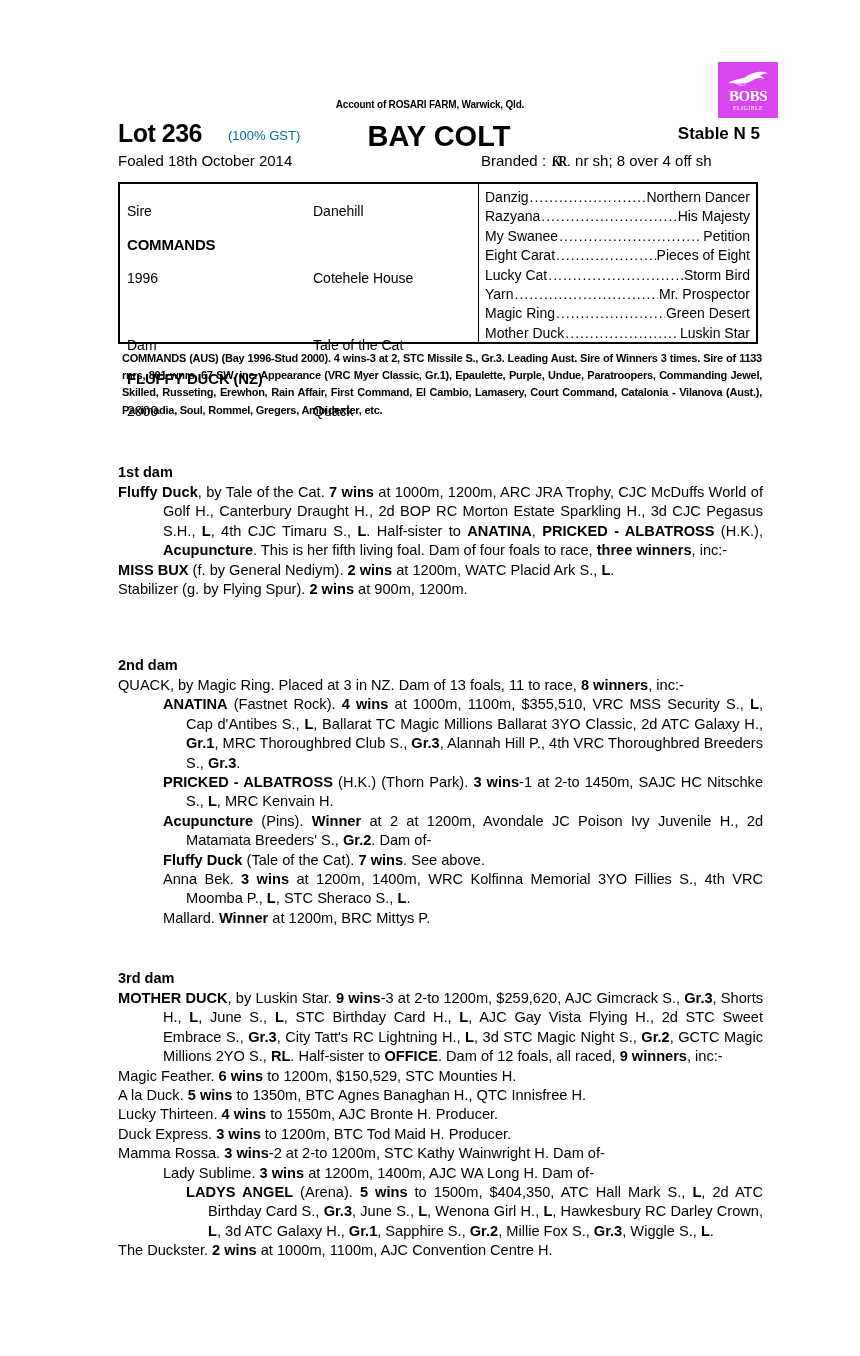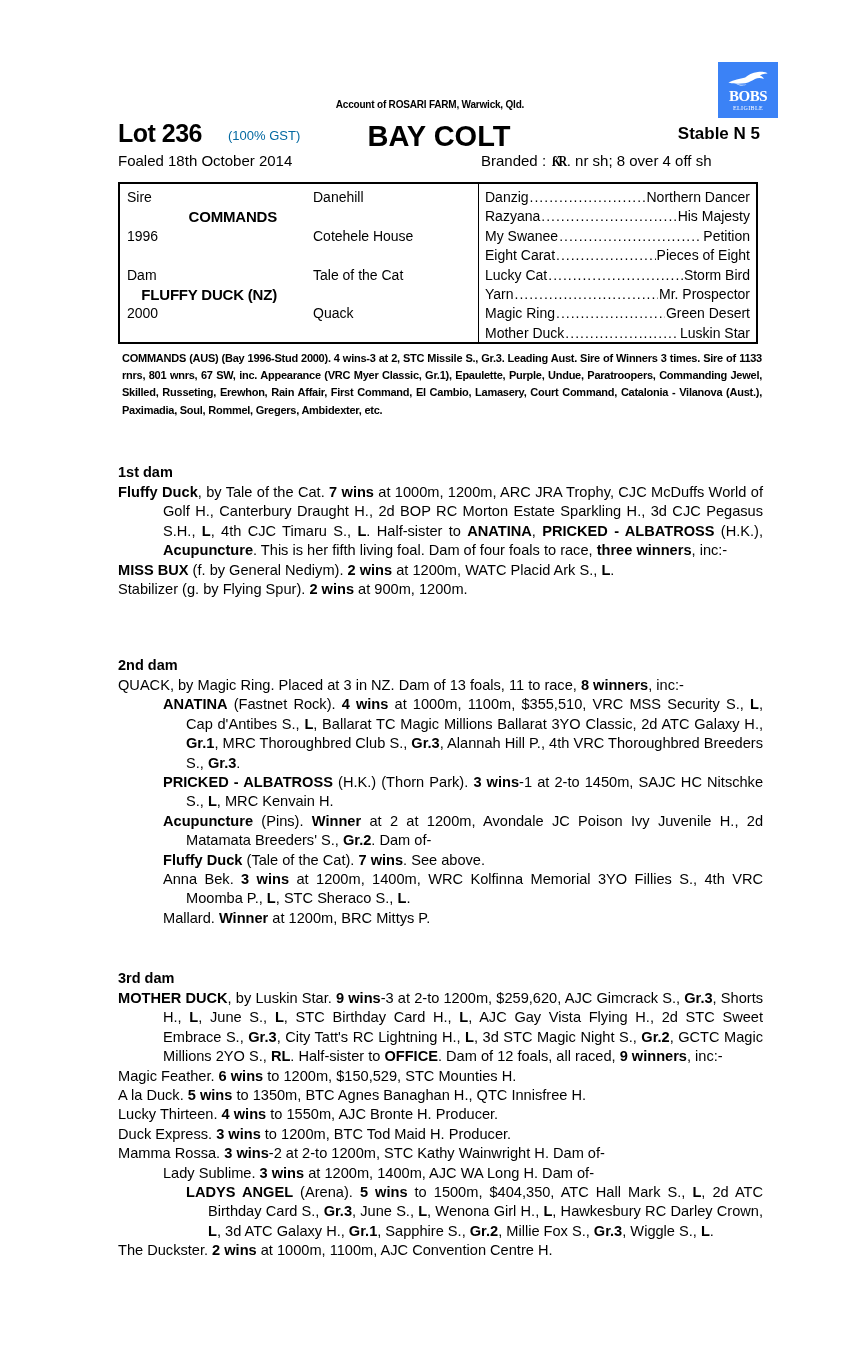--- a/index.html
+++ b/index.html
@@ -23,21 +23,21 @@
     box-sizing: border-box;
     padding: 0;
   }
   
   .logo-box {
     position: absolute;
     right: 82px;
     top: 62px;
     width: 60px;
     height: 56px;
-    background: #3b82f6;
+    background: #d946ef;
     display: flex;
     flex-direction: column;
     align-items: center;
     justify-content: center;
   }
   .logo-horse { width: 42px; height: 20px; display: block; }
   .logo-name {
     color: #fff;
     font-weight: bold;
     font-size: 15px;
@@ -129,22 +129,22 @@
   .ped-vline {
     position: absolute;
     top: 0; bottom: 0;
     left: 358px;
     width: 1px;
     background: #000;
   }
   .ped-col-a { position: absolute; left: 7px; top: 4px; width: 150px; }
   .ped-col-b { position: absolute; left: 193px; top: 4px; width: 165px; }
   .ped-col-c { position: absolute; left: 365px; top: 4px; right: 6px; }
-  .pr { font-size: 14px; line-height: 19.4px; white-space: nowrap; }
-  .pr.b { font-weight: bold; font-size: 15px; letter-spacing: -0.2px; text-align: right; }
+  .pr { font-size: 14px; line-height: 19.4px; white-space: nowrap; margin-top: 14px; }
+  .pr.b { font-weight: bold; font-size: 15px; letter-spacing: -0.2px; }
   .pr.sp { visibility: hidden; }
   .gp {
     font-size: 14px;
     line-height: 19.4px;
     display: flex;
     align-items: baseline;
     white-space: nowrap;
   }
   .gp .lead { flex: 0 0 auto; }
   .gp .dots {

